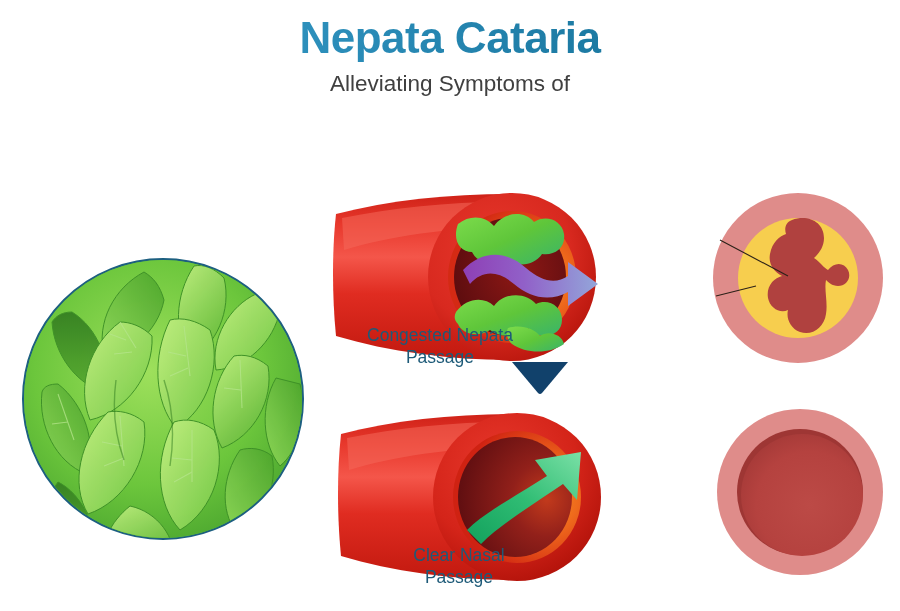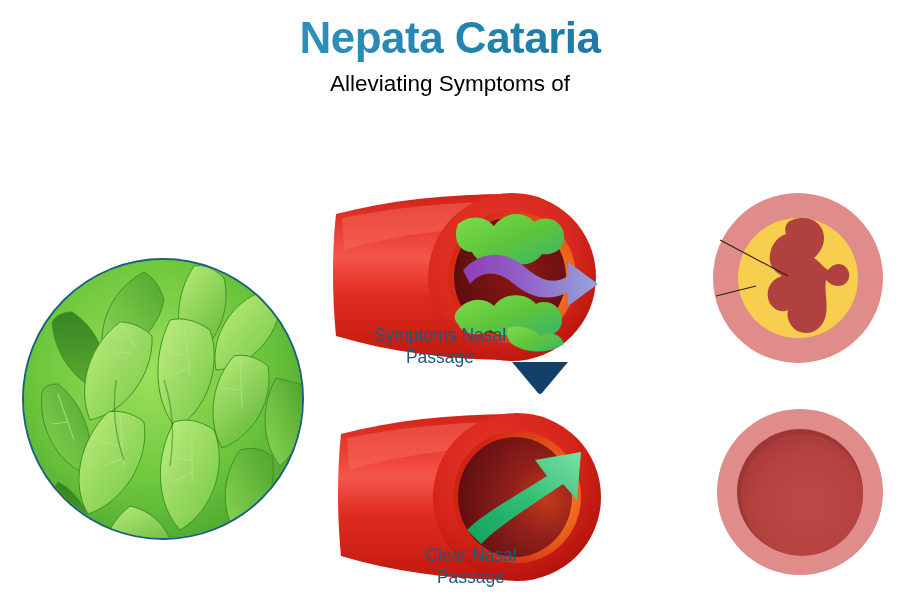--- a/index.html
+++ b/index.html
@@ -33,21 +33,21 @@
     background: linear-gradient(100deg, #3ba2cd 0%, #2b8db9 38%, #1d7ba4 65%, #136d94 100%);
     -webkit-background-clip: text;
     background-clip: text;
     color: transparent;
     -webkit-text-fill-color: transparent;
     line-height: 1.08;
   }
   #subtitle {
     margin: 8px 0 0 0;
     font-size: 22.5px;
-    color: #000000;
+    color: #404040;
     line-height: 1.28;
     font-weight: normal;
   }
   #subtitle .sub-line {
     display: block;
   }
 
   
   #plant-photo {
     position: absolute;
@@ -71,21 +71,21 @@
 
   .passage-label {
     position: absolute;
     width: 230px;
     text-align: center;
     font-size: 17.5px;
     color: #1d5a78;
     line-height: 1.25;
   }
   #congested-label { left: 325px; top: 325px; }
-  #clear-label     { left: 356px; top: 545px; }
+  #clear-label     { left: 344px; top: 545px; }
   .passage-label .lbl-line { display: block; }
 
   
   #down-arrow {
     position: absolute;
     left: 512px;
     top: 362px;
     width: 56px;
     height: 32px;
   }
@@ -232,21 +232,21 @@
     </g>
 
     <g>
       <path d="M133 82 C 152 62, 176 62, 196 80 C 212 94, 226 96, 238 88 L 238 74 L 268 96 L 238 118 L 238 104
                C 220 114, 200 110, 184 96 C 168 82, 152 82, 140 96 Z" fill="url(#arrowC)"></path>
     </g>
   </svg>
 </div>
 
 <div id="congested-label" class="passage-label">
-  <span class="lbl-line">Symptoms Nasal</span>
+  <span class="lbl-line">Congested Nepata</span>
   <span class="lbl-line">Passage</span>
 </div>
 
 <div id="down-arrow">
   <svg width="56" height="32" viewBox="0 0 56 32">
     <path d="M0 0 L56 0 L30 31 Q28 33 26 31 Z" fill="#11416b"></path>
   </svg>
 </div>
 
 <div id="clear-block" class="passage-block">

